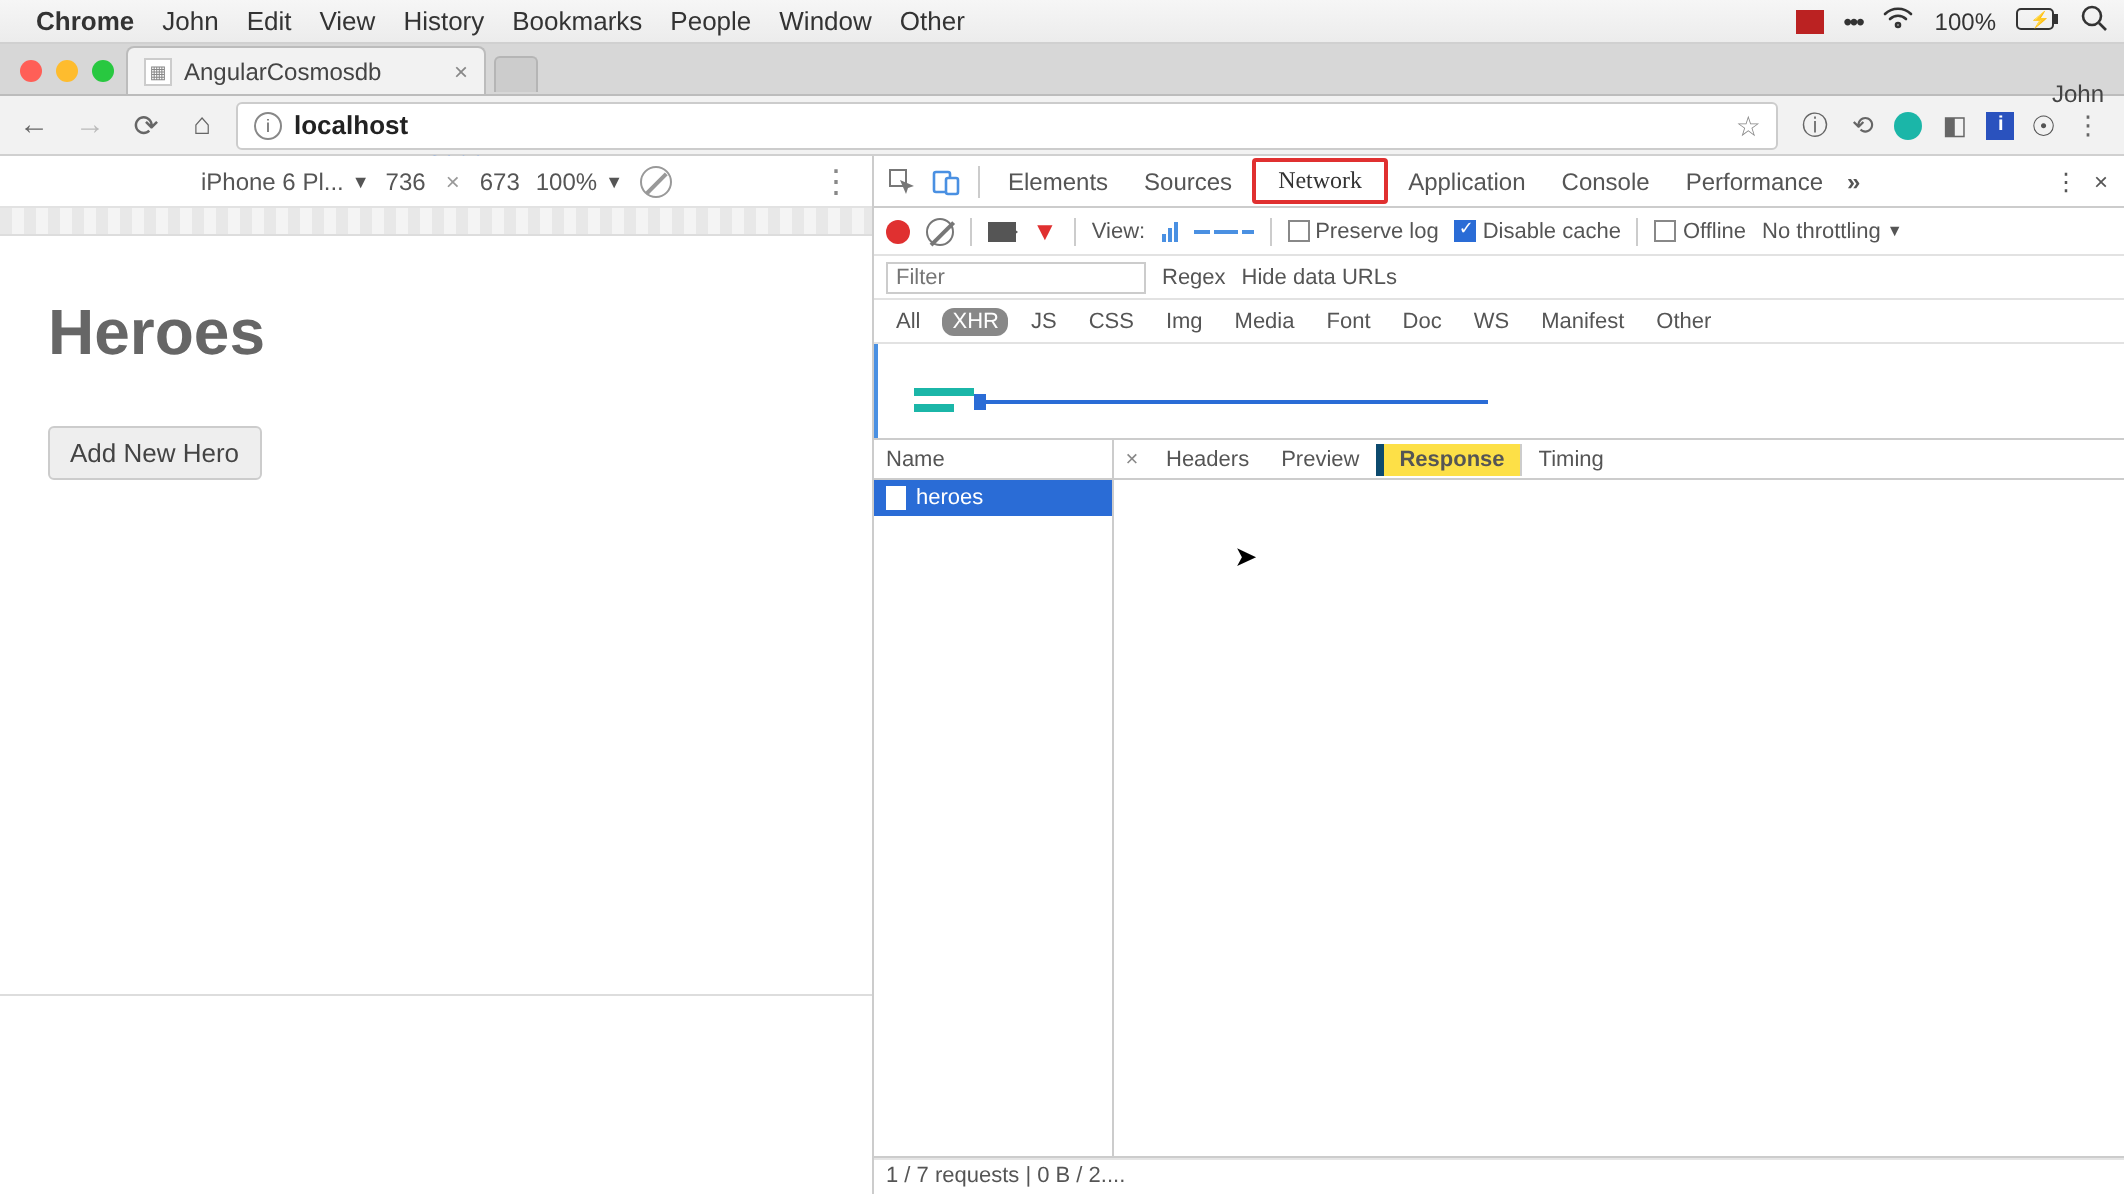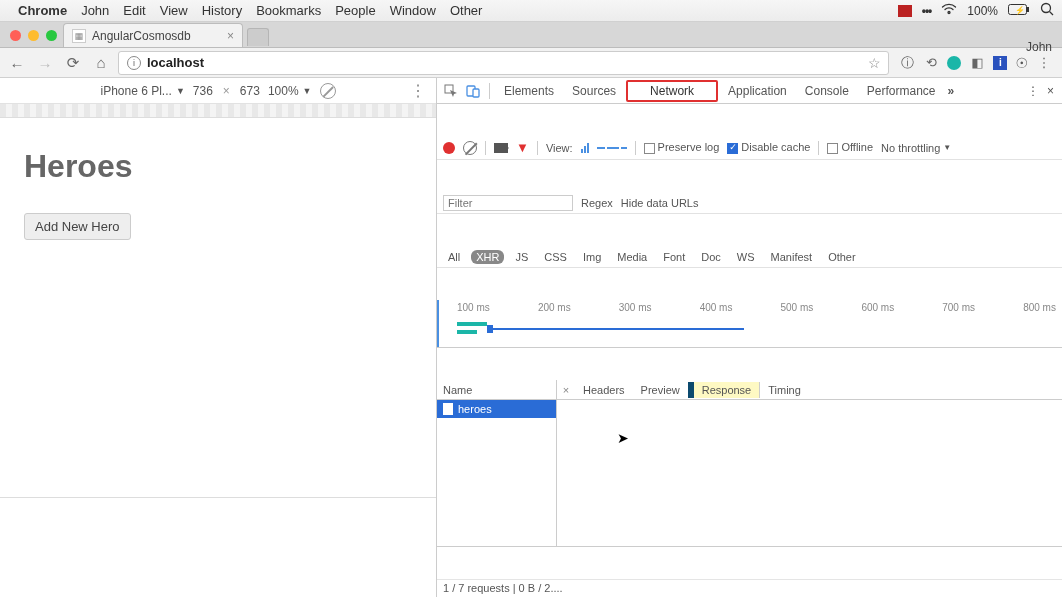--- a/index.html
+++ b/index.html
@@ -36,21 +36,21 @@
 .omnibox .star { margin-left: auto; color: #888; font-size: 14px;}
 .rbtns { display: flex; align-items: center; gap: 8px; padding: 0 4px;}
 .rbtns .i { width: 16px; height: 16px; display:flex;align-items:center;justify-content:center;font-size:13px;color:#666;}
 .rbtns .teal { width:14px;height:14px;border-radius:50%;background:#1bb6a8;}
 .rbtns .blue { width:14px;height:14px;background:#2a52be;color:#fff;font-size:10px;font-weight:bold;display:flex;align-items:center;justify-content:center;}
 .rbtns .eye { font-size:14px;color:#555;}
 
 
 .split { display: flex; height: calc(597px - 22px - 26px - 30px); }
 .leftpane { width: 437px; border-right: 1px solid #ccc; display: flex; flex-direction: column; background:#fff;}
-.rightpane { flex: 1; display: flex; flex-direction: column; background:#fff;gap:32px;}
+.rightpane { flex: 1; display: flex; flex-direction: column; background:#fff;}
 
 
 .devicebar { height: 26px; border-bottom: 1px solid #e2e2e2; display: flex; align-items: center; justify-content: center; gap: 8px; font-size: 12px; color: #555; position: relative;}
 .devicebar .dd { display: flex; align-items: center; gap: 4px;}
 .devicebar .tri { font-size: 9px;}
 .devicebar .x { color: #999; margin: 0 2px;}
 .devicebar .rot { width: 16px; height: 16px; border: 1.5px solid #999; border-radius: 50%; position: relative;}
 .devicebar .rot::after { content:""; position:absolute; width:14px; height:1.5px; background:#999; top:50%; left:0; transform: rotate(-45deg);}
 .devicebar .dots3 { position: absolute; right: 10px; color: #888; font-size: 16px;}
 
@@ -60,21 +60,21 @@
 .appcontent h1 { font-size: 32px; font-weight: 600; color: #666; margin-bottom: 28px;}
 .addbtn { padding: 5px 10px; background: #eee; border: 1px solid #ccc; border-radius: 3px; font-size: 13px; color: #444; cursor: pointer;}
 
 .leftpane .lower { height: 100px; border-top: 1px solid #ddd; }
 
 
 .dt-tabs { height: 26px; border-bottom: 1px solid #ccc; display: flex; align-items: center; padding: 0 4px; gap: 2px; font-size: 12px; color: #555;}
 .dt-tabs .ic { width: 20px; display:flex;justify-content:center;color:#777;}
 .dt-tabs .sel { color:#4a90e2;}
 .dt-tabs .t { padding: 4px 8px; cursor: pointer;}
-.dt-tabs .t.active { border: 2px solid #e03030; border-radius: 2px; padding: 2px 22px; color:#333;}
+.dt-tabs .t.active { border: 2px solid #e03030; border-radius: 2px; padding: 2px 11px; color:#333;font-family:Liberation Serif, serif;}
 .dt-tabs .more { margin-left: 2px; font-weight: bold;}
 .dt-tabs .right { margin-left: auto; display: flex; gap: 8px; align-items: center; padding-right: 4px;}
 
 .nt-bar { height: 24px; border-bottom: 1px solid #e2e2e2; display: flex; align-items: center; gap: 8px; padding: 0 6px; font-size: 11px; color: #555;}
 .nt-bar .rec { width: 12px; height: 12px; background: #e03030; border-radius: 50%;}
 .nt-bar .clr { width: 14px; height: 14px; border: 1.5px solid #777; border-radius: 50%; position: relative;}
 .nt-bar .clr::after{content:"";position:absolute;width:16px;height:1.5px;background:#777;top:50%;left:-1px;transform:rotate(-45deg);}
 .nt-bar .cam { width: 14px; height: 10px; background:#555; position:relative;}
 .nt-bar .cam::after{content:"";position:absolute;right:-4px;top:2px;border:3px solid transparent;border-left:4px solid #555;}
 .nt-bar .funnel { color:#e03030; font-size: 13px;}
@@ -108,21 +108,21 @@
 .reqlist { width: 120px; border-right: 1px solid #ccc; display:flex;flex-direction:column;}
 .reqlist .hdr { height: 20px; border-bottom: 1px solid #ccc; font-size: 11px; color:#555; display:flex;align-items:center;padding:0 6px;}
 .reqlist .row { height: 18px; display:flex;align-items:center;gap:5px;padding:0 6px;font-size:11px;cursor:pointer;}
 .reqlist .row.sel { background:#2a6cd6; color:#fff;}
 .reqlist .row .doc { width:10px;height:12px;background:#fff;border:1px solid rgba(255,255,255,0.7);}
 
 .detail { flex:1; display:flex;flex-direction:column;}
 .detail .tabs2 { height: 20px; border-bottom: 1px solid #ccc; display:flex;align-items:center;font-size:11px;color:#555;}
 .detail .tabs2 .x { width: 18px; text-align:center; color:#888; cursor:pointer;}
 .detail .tabs2 .t { padding: 2px 8px; cursor:pointer;}
-.detail .tabs2 .t.on { background:#fef9c3; border-left:6px solid #0c4a6e;border-right:1px solid #ccc;}
+.detail .tabs2 .t.on { background:#fde047; border-left:4px solid #0c4a6e;border-right:1px solid #ccc;font-weight:bold;}
 .detail .body { flex:1; position:relative;}
 .cursor { position:absolute; font-size:14px; color:#000;}
 
 .status { height: 18px; font-size: 11px; color:#555; padding: 2px 6px; border-top: 1px solid #e5e5e5;}
 
 </style>
 </head>
 <body>
 
 <div class="menubar">
@@ -296,30 +296,20 @@
       <span class="t">Media</span>
       <span class="t">Font</span>
       <span class="t">Doc</span>
       <span class="t">WS</span>
       <span class="t">Manifest</span>
       <span class="t">Other</span>
     </div>
 
     <div class="timeline">
       <div class="mk"></div>
-      <div class="ticks">
-        <span>100 ms</span>
-        <span>200 ms</span>
-        <span>300 ms</span>
-        <span>400 ms</span>
-        <span>500 ms</span>
-        <span>600 ms</span>
-        <span>700 ms</span>
-        <span>800 ms</span>
-      </div>
       <div class="track">
         <div class="seg1"></div>
         <div class="seg1b"></div>
         <div class="seg2b"></div>
         <div class="seg2"></div>
       </div>
     </div>
 
     <div class="reqarea">
       <div class="reqlist">

